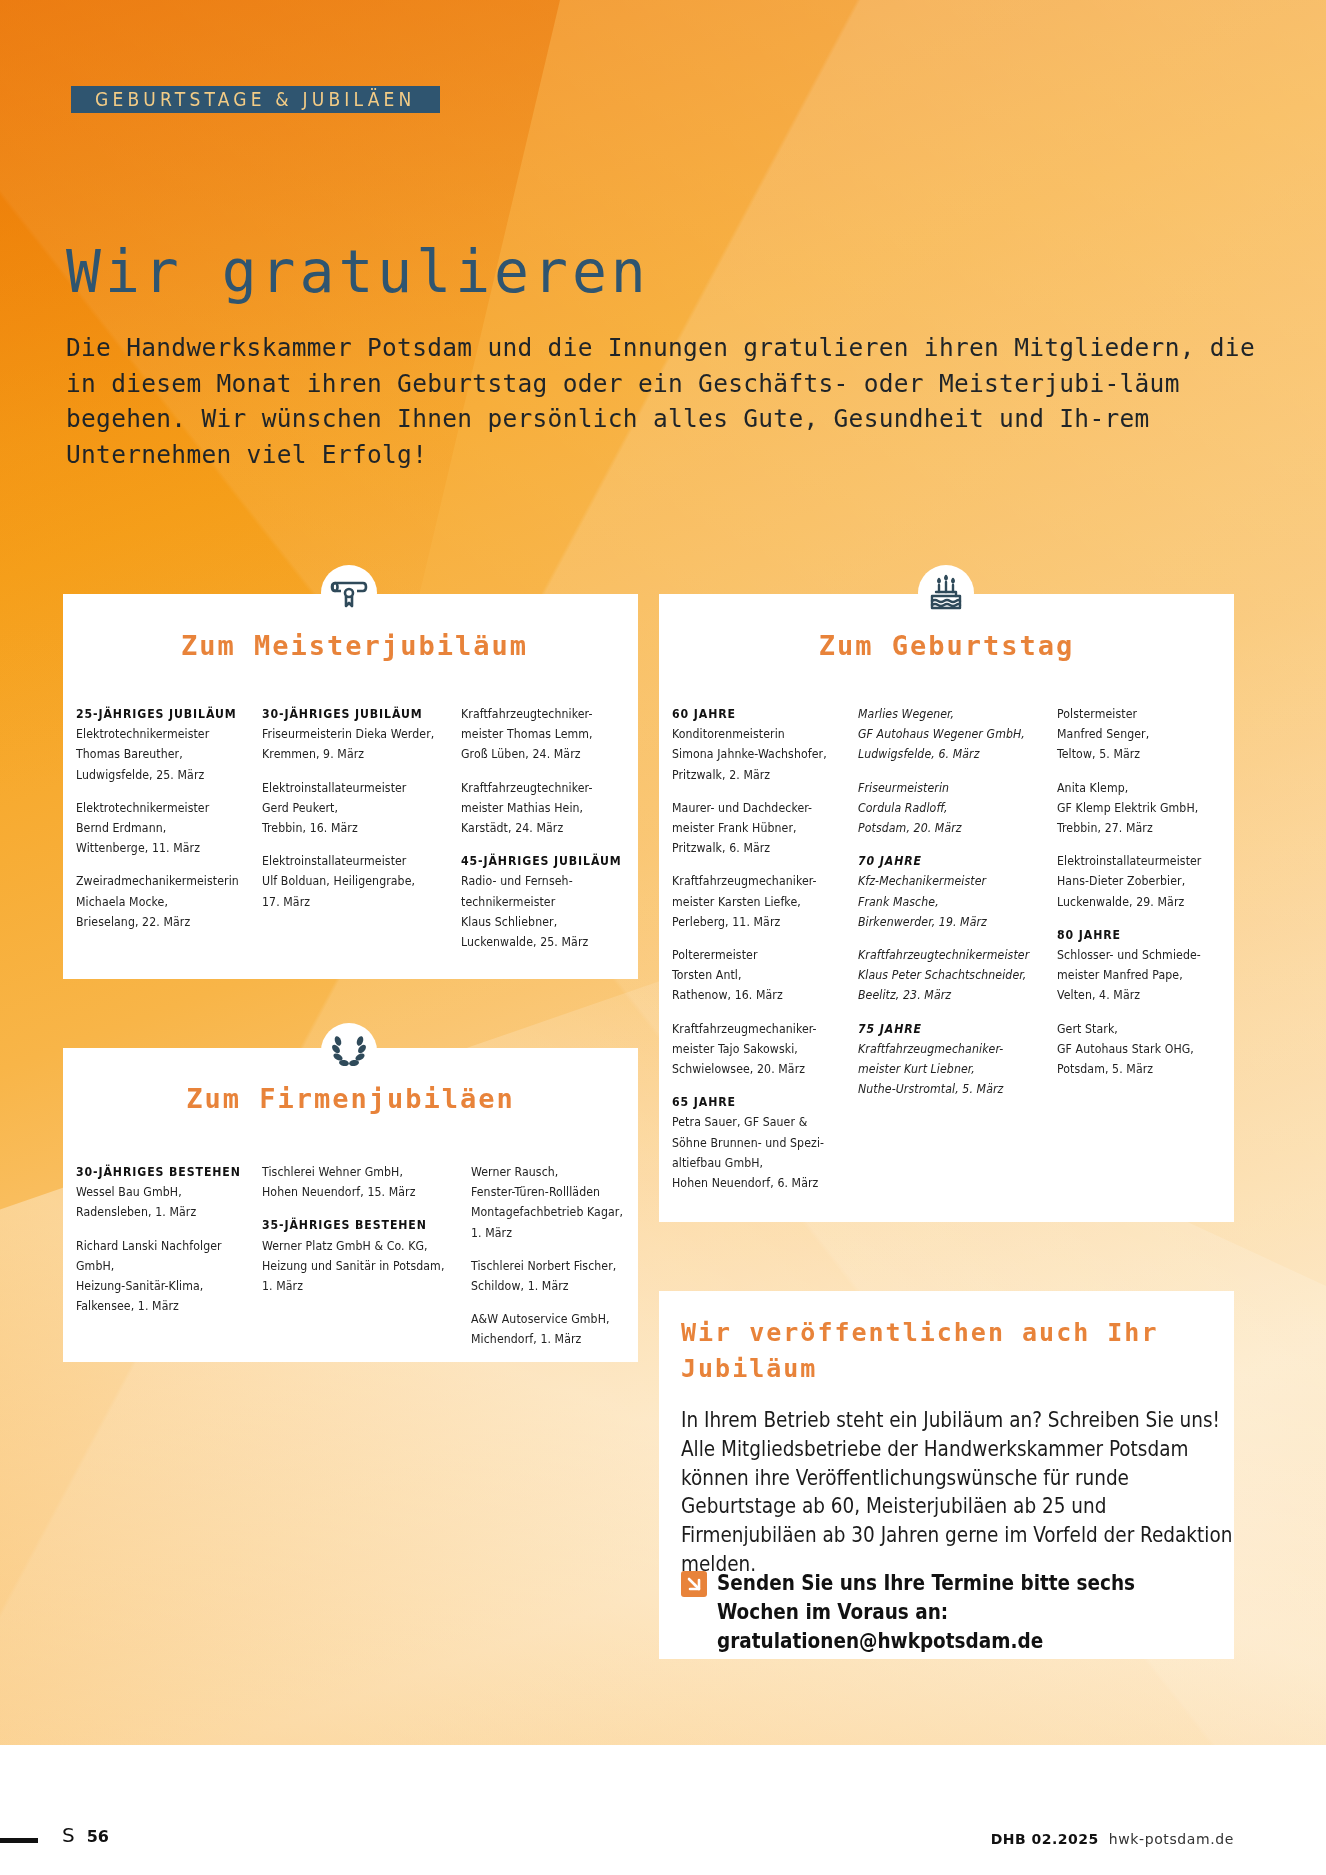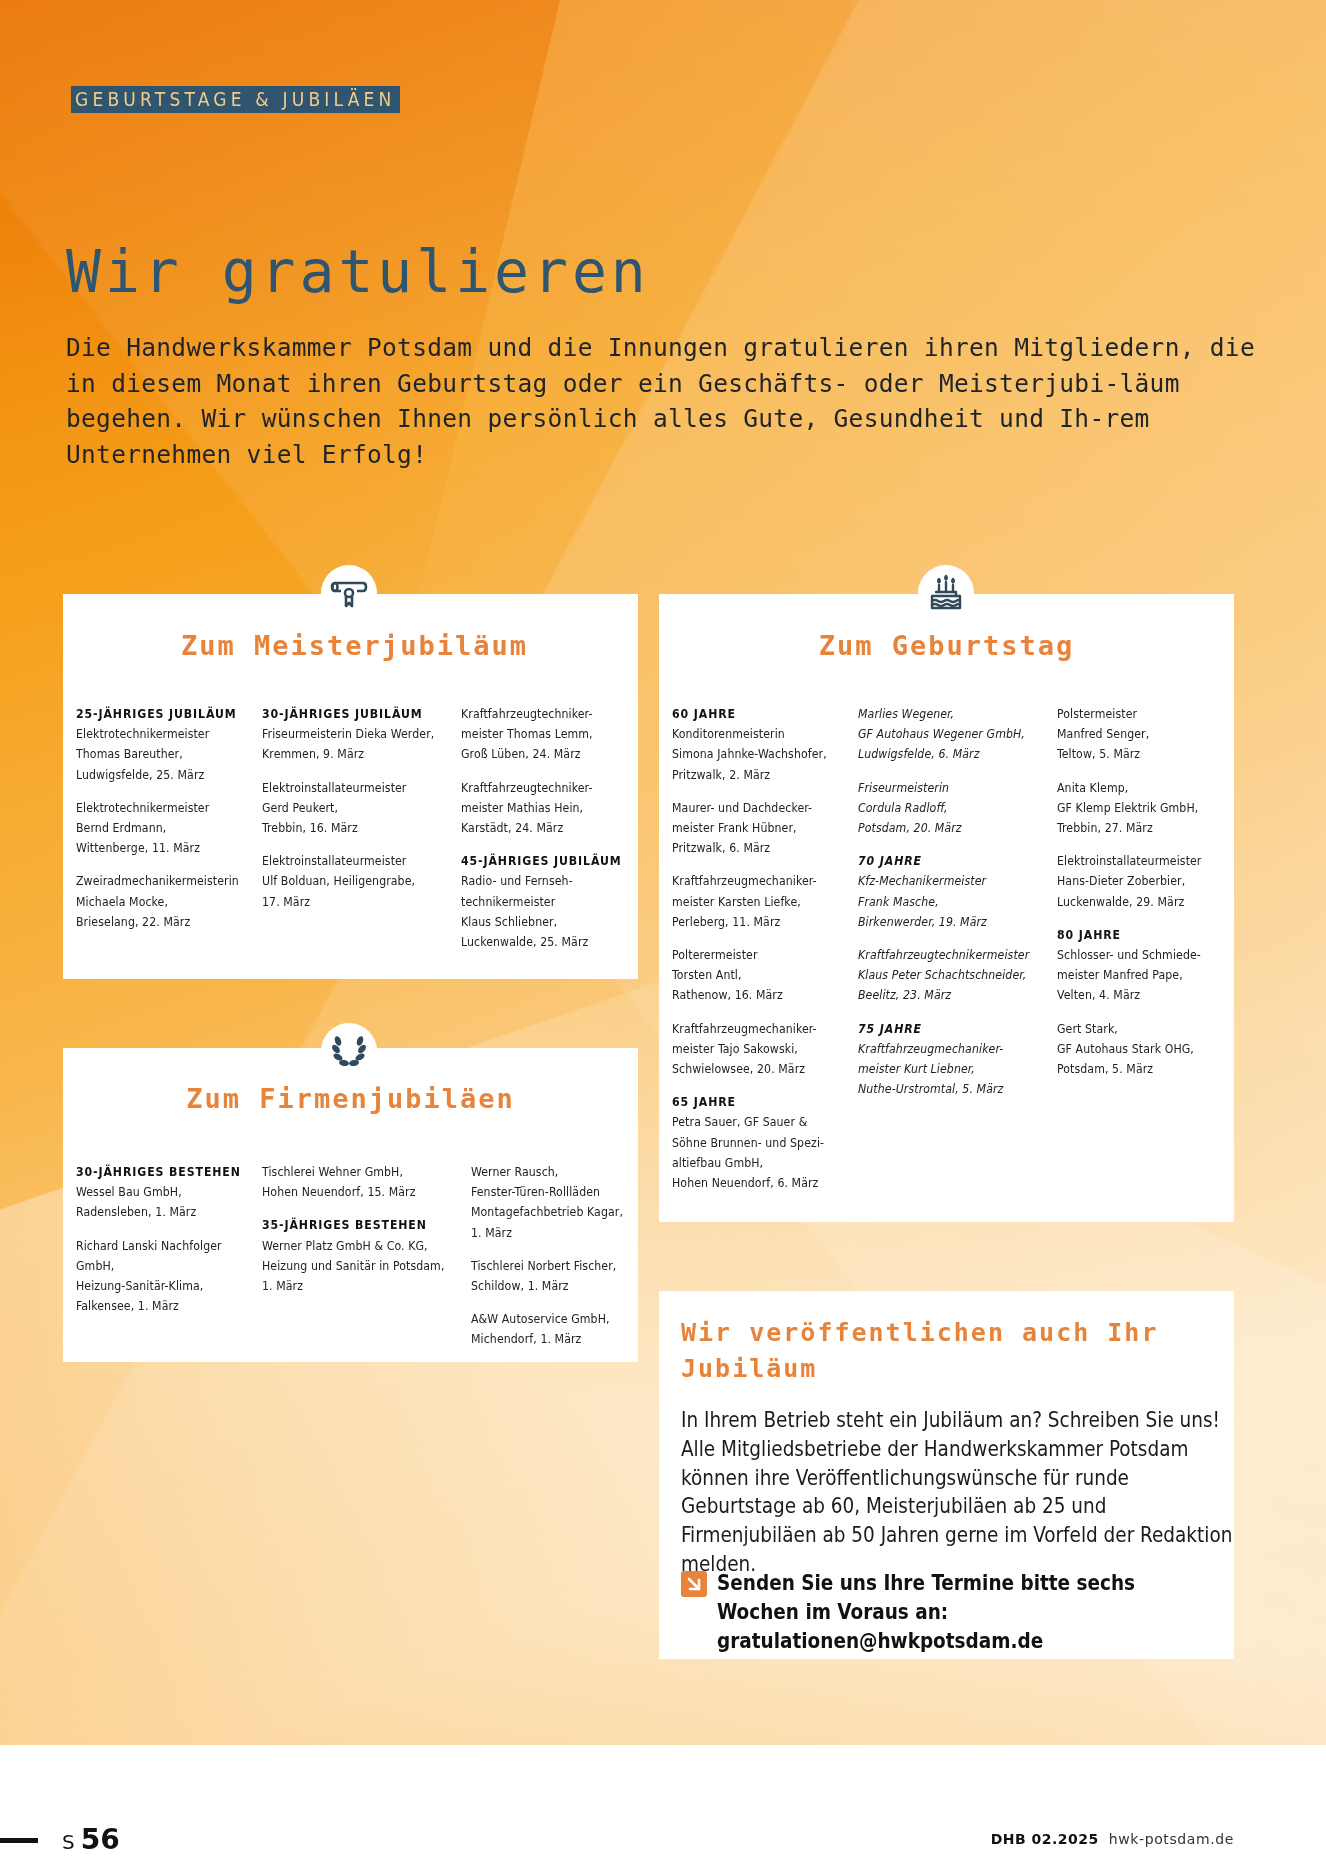--- a/index.html
+++ b/index.html
@@ -24,21 +24,21 @@
       clip-path: polygon(0 0, 100% 0, 62% 100%, 0 100%);
     }
     .bg::after {
       content: ""; position: absolute; left: 0; top: 980px; width: 1326px; height: 765px;
       background: linear-gradient(200deg, rgba(255,255,255,0.0) 0%, rgba(255,255,255,0.35) 55%, rgba(247,170,60,0.25) 100%);
       clip-path: polygon(0 30%, 50% 0, 100% 40%, 100% 100%, 0 100%);
     }
 
     .section-tag {
       position: absolute; left: 71px; top: 86px; height: 27px;
-      padding: 0 4px; background: #2f5570; color: #f3cc86;
+      padding: 0 24px; background: #2f5570; color: #f3cc86;
       font-family: "DejaVu Sans Condensed", "DejaVu Sans", sans-serif;
       font-size: 19px; letter-spacing: 4.2px; line-height: 27px;
     }
     .page-title {
       position: absolute; left: 66px; top: 238px;
       font-family: "DejaVu Sans Mono", monospace;
       font-size: 58px; letter-spacing: 4px; color: #2f5570; font-weight: normal;
     }
     .lead {
       position: absolute; left: 66px; top: 330px; width: 1190px;
@@ -85,21 +85,21 @@
     }
     .cta-text {
       font-family: "DejaVu Sans Condensed", "Liberation Sans Narrow", "Liberation Sans", sans-serif;
       font-weight: bold; font-size: 20.5px; line-height: 29px; color: #111; width: 470px;
     }
 
     .footer { position: absolute; left: 0; top: 1820px; width: 1326px; height: 40px; }
     .footer-rule { position: absolute; left: 0; top: 18px; width: 38px; height: 5px; background: #111; }
     .page-num { position: absolute; left: 62px; top: 3px; font-family: "DejaVu Sans", sans-serif; color: #111; }
     .page-num .s { font-size: 20px; font-weight: normal; }
-    .page-num .n { font-size: 28px; font-weight: bold; margin-left: 6px; }
+    .page-num .n { font-size: 16px; font-weight: bold; margin-left: 12px; }
     .issue { position: absolute; right: 92px; top: 11px; font-family: "DejaVu Sans", sans-serif; font-size: 14px; color: #111; }
     .issue .b { font-weight: bold; letter-spacing: 0.5px; margin-right: 10px; }
     .issue .site { color: #333; letter-spacing: 0.6px; }
   </style>
 </head>
 <body>
 
 <div class="bg"></div>
 
 <div class="section-tag">GEBURTSTAGE &amp; JUBILÄEN</div>
@@ -303,21 +303,21 @@
 Velten, 4. März</div>
       <div class="entry">Gert Stark,
 GF Autohaus Stark OHG,
 Potsdam, 5. März</div>
     </div>
   </div>
 </section>
 
 <section class="card" style="left:659px; top:1291px; width:575px; height:368px;">
   <h2 class="promo-title">Wir veröffentlichen auch Ihr Jubiläum</h2>
-  <p class="promo-body">In Ihrem Betrieb steht ein Jubiläum an? Schreiben Sie uns! Alle Mitgliedsbetriebe der Handwerkskammer Potsdam können ihre Veröffentlichungswünsche für runde Geburtstage ab 60, Meisterjubiläen ab 25 und Firmenjubiläen ab 50 Jahren gerne im Vorfeld der Redaktion melden.</p>
+  <p class="promo-body">In Ihrem Betrieb steht ein Jubiläum an? Schreiben Sie uns! Alle Mitgliedsbetriebe der Handwerkskammer Potsdam können ihre Veröffentlichungswünsche für runde Geburtstage ab 60, Meisterjubiläen ab 25 und Firmenjubiläen ab 30 Jahren gerne im Vorfeld der Redaktion melden.</p>
   <div class="promo-cta">
     <span class="cta-icon">
       <svg width="18" height="18" viewBox="0 0 18 18" fill="none" stroke="#ffffff" stroke-width="2.6" stroke-linecap="round" stroke-linejoin="round">
         <path d="M4 4 L10 10"></path>
         <path d="M14 5 L14 14 L5 14"></path>
         <path d="M10 10 L14 14"></path>
       </svg>
     </span>
     <p class="cta-text">Senden Sie uns Ihre Termine bitte sechs Wochen im Voraus an: gratulationen@hwkpotsdam.de</p>
   </div>

